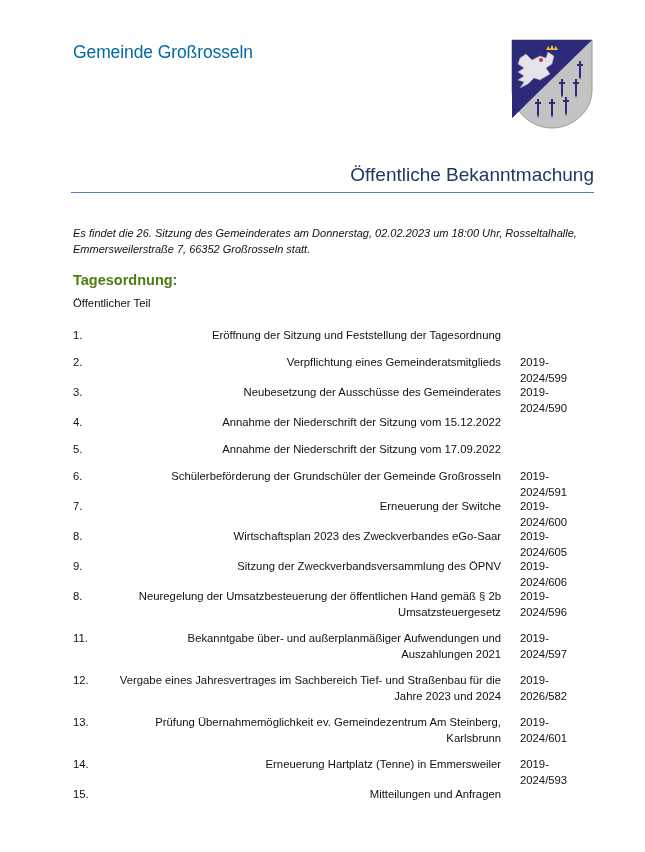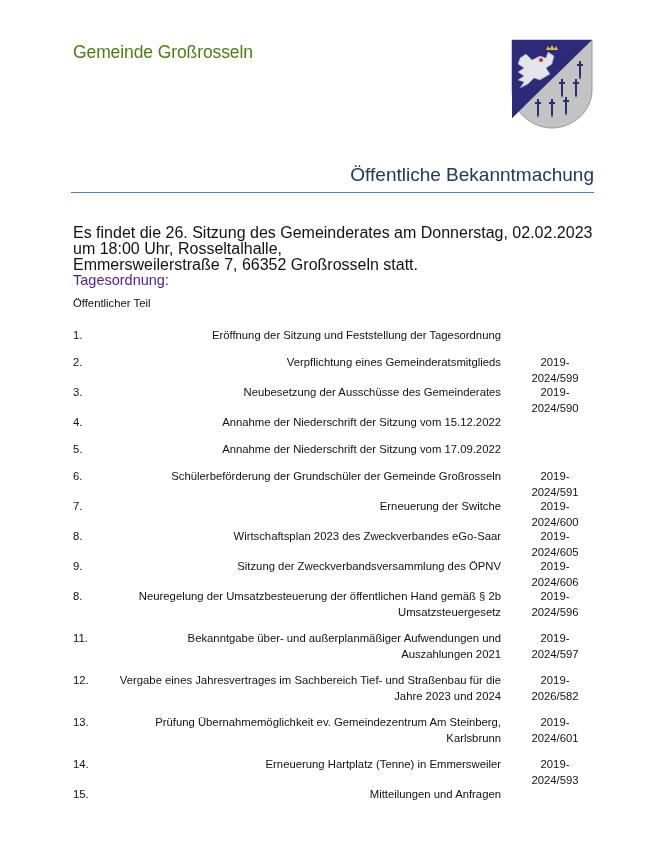--- a/index.html
+++ b/index.html
@@ -13,21 +13,21 @@
       position: relative;
       overflow: hidden;
       font-family: "Liberation Sans", "DejaVu Sans", sans-serif;
       color: #111111;
     }
     .org-name {
       position: absolute;
       left: 73px;
       top: 42px;
       font-size: 17.5px;
-      color: #4d7c0f;
+      color: #0369a1;
       letter-spacing: -0.1px;
     }
     .crest {
       position: absolute;
       left: 510px;
       top: 38px;
       width: 84px;
       height: 92px;
     }
     .doc-title {
@@ -45,31 +45,32 @@
       top: 192px;
       width: 523px;
       height: 1px;
       background: #4f81bd;
     }
     .intro {
       position: absolute;
       left: 73px;
       top: 225px;
       width: 520px;
-      font-size: 16px;
+      font-size: 11px;
       line-height: 16px;
       color: #111;
+      font-style: italic;
     }
     .agenda-heading {
       position: absolute;
       left: 73px;
       top: 272px;
       font-size: 14.5px;
-      font-weight: normal;
-      color: #4c1d95;
+      font-weight: bold;
+      color: #4d7c0f;
       text-align: right;
     }
     .section-label {
       position: absolute;
       left: 73px;
       top: 297px;
       font-size: 11.3px;
       color: #111;
       text-align: right;
     }
@@ -98,21 +99,20 @@
       left: 43px;
       top: 0;
       width: 385px;
       text-align: right;
     }
     .item .ref {
       position: absolute;
       left: 447px;
       top: 0;
       width: 70px;
-      text-align: center;
     }
   </style>
 </head>
 <body>
 
 <div class="org-name">Gemeinde Großrosseln</div>
 
 <svg class="crest" viewBox="0 0 84 92">
 
   <path d="M2 2 H82 V52 C82 74 62 90 42 90 C22 90 2 74 2 52 Z" fill="#c3c3c3" stroke="#9a9a9a" stroke-width="1"></path>

